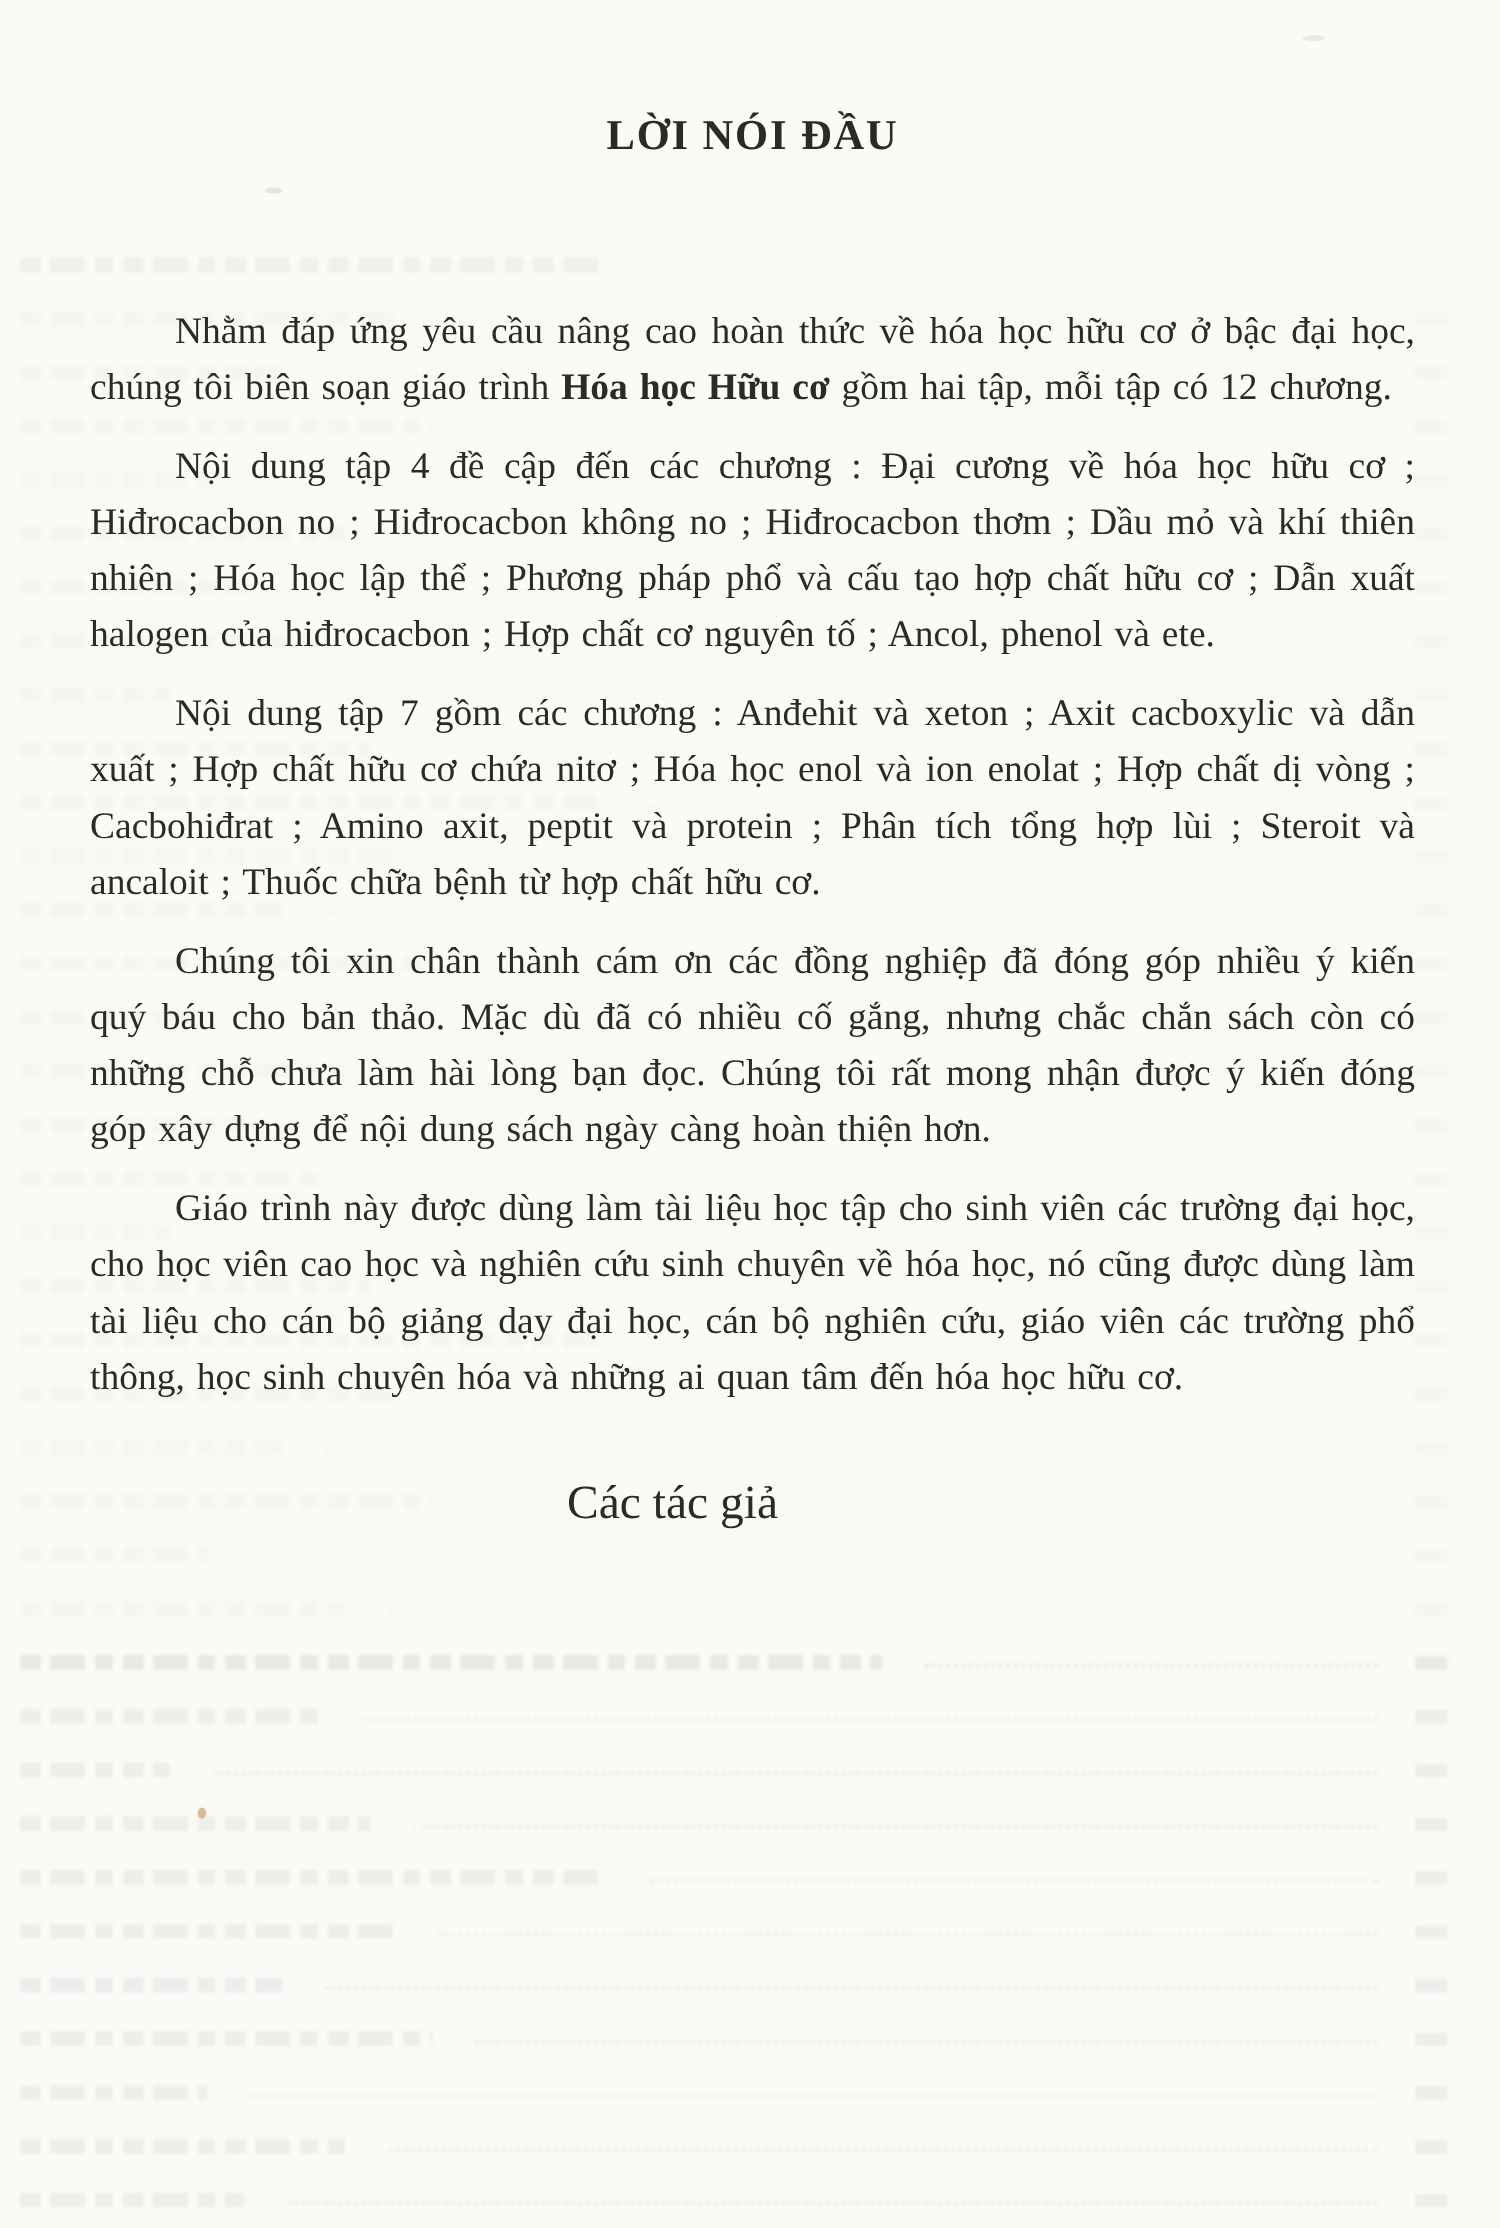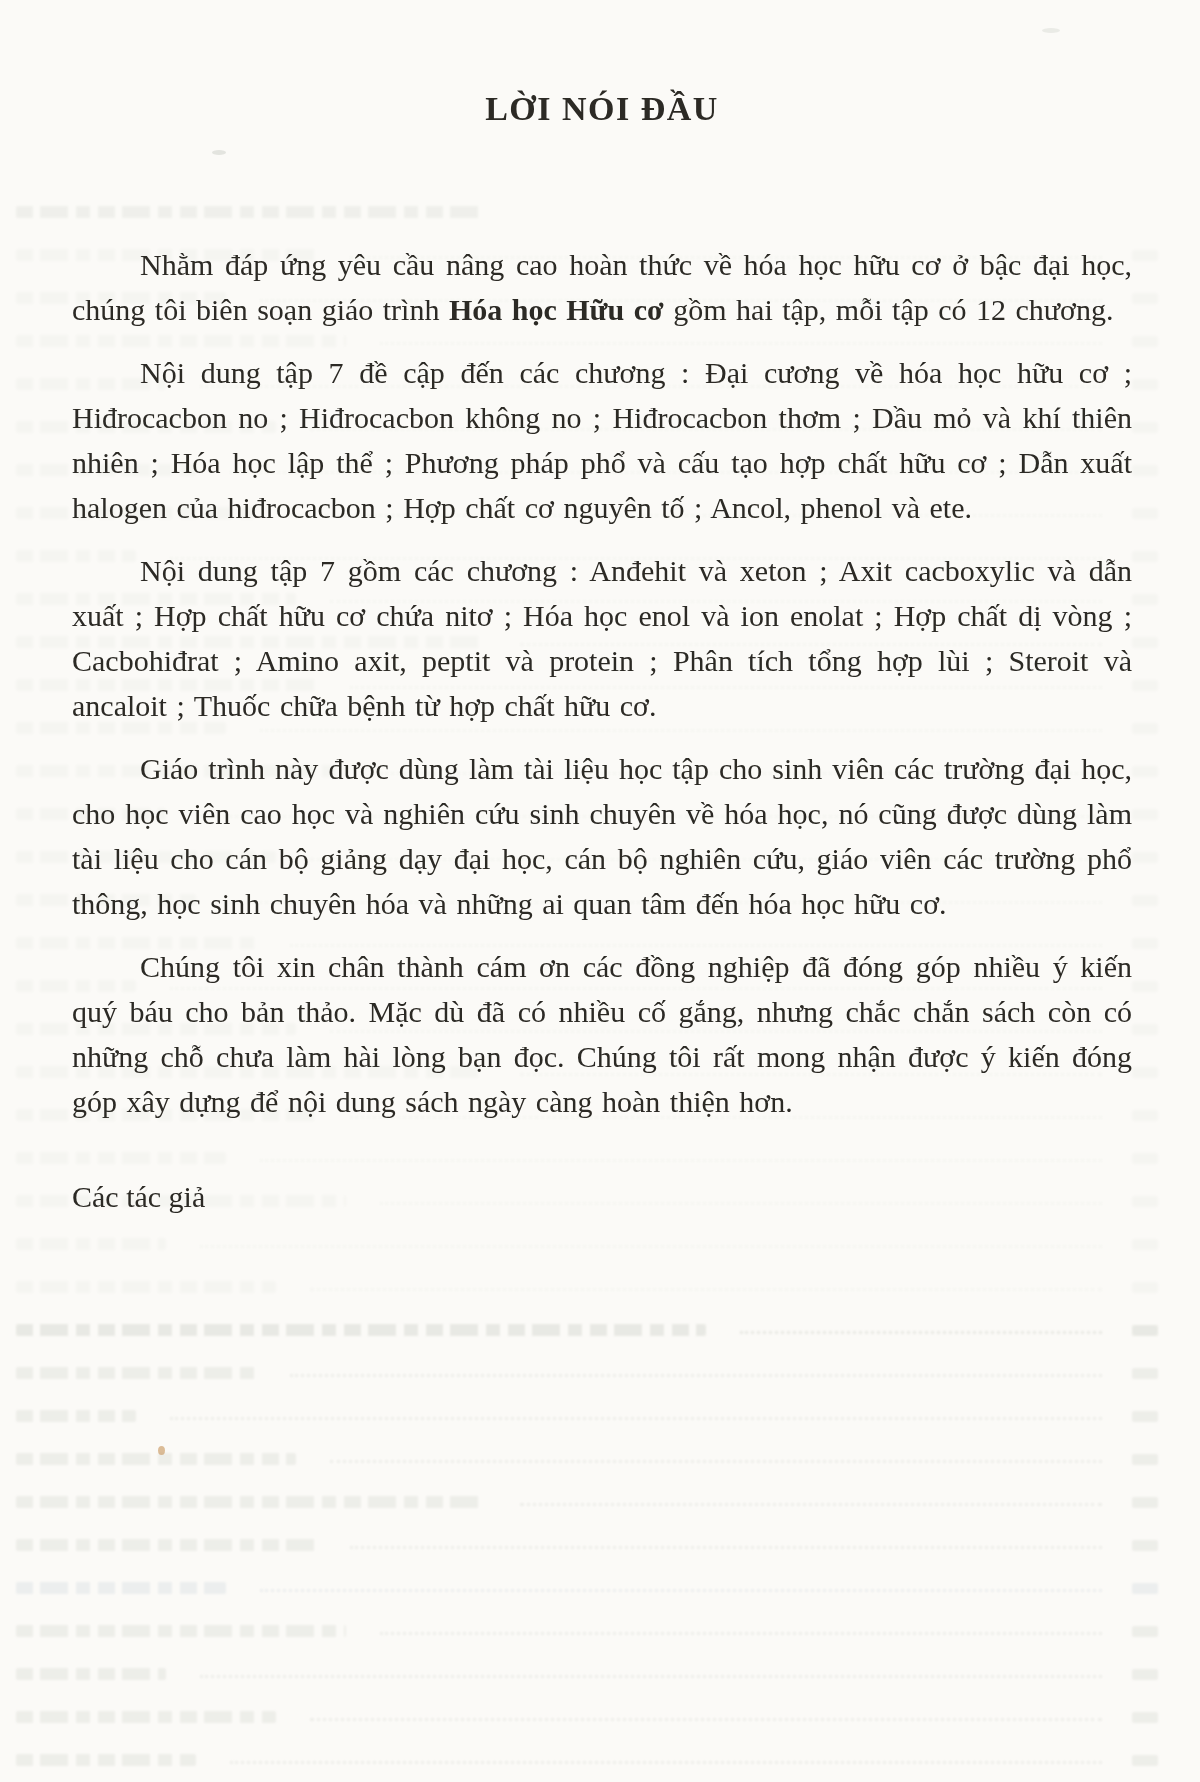--- a/index.html
+++ b/index.html
@@ -91,22 +91,22 @@
     text-indent: 68px;
     color: var(--ink, #2c2a25);
     word-spacing: 2px;
   }
   .bodytext p b {
     font-weight: bold;
   }
   .signature {
     margin-top: 56px;
     padding-right: 128px;
-    text-align: left;
-    font-size: 30px;
+    text-align: center;
+    font-size: 38px;
     color: var(--ink, #2c2a25);
   }
 </style>
 </head>
 <body style="--ink: #2c2a25; --paper: #fbfaf7;">
 
 <div class="page">
 
   <div class="ghost-layer" id="ghost-layer">
       <div class="ghost" style="top: 203px; color: rgb(152, 160, 146); opacity: 0.11;">
@@ -298,26 +298,26 @@
     </div>
 
   <div class="content">
 
     <h1 class="title">LỜI NÓI ĐẦU</h1>
 
     <div class="bodytext">
 
       <p><span>Nhằm đáp ứng yêu cầu nâng cao hoàn thức về hóa học hữu cơ ở bậc đại học, chúng tôi biên soạn giáo trình </span><b>Hóa học Hữu cơ</b><span> gồm hai tập, mỗi tập có 12 chương.</span></p>
 
-      <p>Nội dung tập 7 đề cập đến các chương : Đại cương về hóa học hữu cơ ; Hiđrocacbon no ; Hiđrocacbon không no ; Hiđrocacbon thơm ; Dầu mỏ và khí thiên nhiên ; Hóa học lập thể ; Phương pháp phổ và cấu tạo hợp chất hữu cơ ; Dẫn xuất halogen của hiđrocacbon ; Hợp chất cơ nguyên tố ; Ancol, phenol và ete.</p>
+      <p>Nội dung tập 4 đề cập đến các chương : Đại cương về hóa học hữu cơ ; Hiđrocacbon no ; Hiđrocacbon không no ; Hiđrocacbon thơm ; Dầu mỏ và khí thiên nhiên ; Hóa học lập thể ; Phương pháp phổ và cấu tạo hợp chất hữu cơ ; Dẫn xuất halogen của hiđrocacbon ; Hợp chất cơ nguyên tố ; Ancol, phenol và ete.</p>
 
       <p>Nội dung tập 7 gồm các chương : Anđehit và xeton ; Axit cacboxylic và dẫn xuất ; Hợp chất hữu cơ chứa nitơ ; Hóa học enol và ion enolat ; Hợp chất dị vòng ; Cacbohiđrat ; Amino axit, peptit và protein ; Phân tích tổng hợp lùi ; Steroit và ancaloit ; Thuốc chữa bệnh từ hợp chất hữu cơ.</p>
 
+      <p>Chúng tôi xin chân thành cám ơn các đồng nghiệp đã đóng góp nhiều ý kiến quý báu cho bản thảo. Mặc dù đã có nhiều cố gắng, nhưng chắc chắn sách còn có những chỗ chưa làm hài lòng bạn đọc. Chúng tôi rất mong nhận được ý kiến đóng góp xây dựng để nội dung sách ngày càng hoàn thiện hơn.</p>
+
       <p>Giáo trình này được dùng làm tài liệu học tập cho sinh viên các trường đại học, cho học viên cao học và nghiên cứu sinh chuyên về hóa học, nó cũng được dùng làm tài liệu cho cán bộ giảng dạy đại học, cán bộ nghiên cứu, giáo viên các trường phổ thông, học sinh chuyên hóa và những ai quan tâm đến hóa học hữu cơ.</p>
-
-      <p>Chúng tôi xin chân thành cám ơn các đồng nghiệp đã đóng góp nhiều ý kiến quý báu cho bản thảo. Mặc dù đã có nhiều cố gắng, nhưng chắc chắn sách còn có những chỗ chưa làm hài lòng bạn đọc. Chúng tôi rất mong nhận được ý kiến đóng góp xây dựng để nội dung sách ngày càng hoàn thiện hơn.</p>
 
     </div>
 
     <div class="signature">Các tác giả</div>
 
   </div>
 </div>
 
 </body></html>

